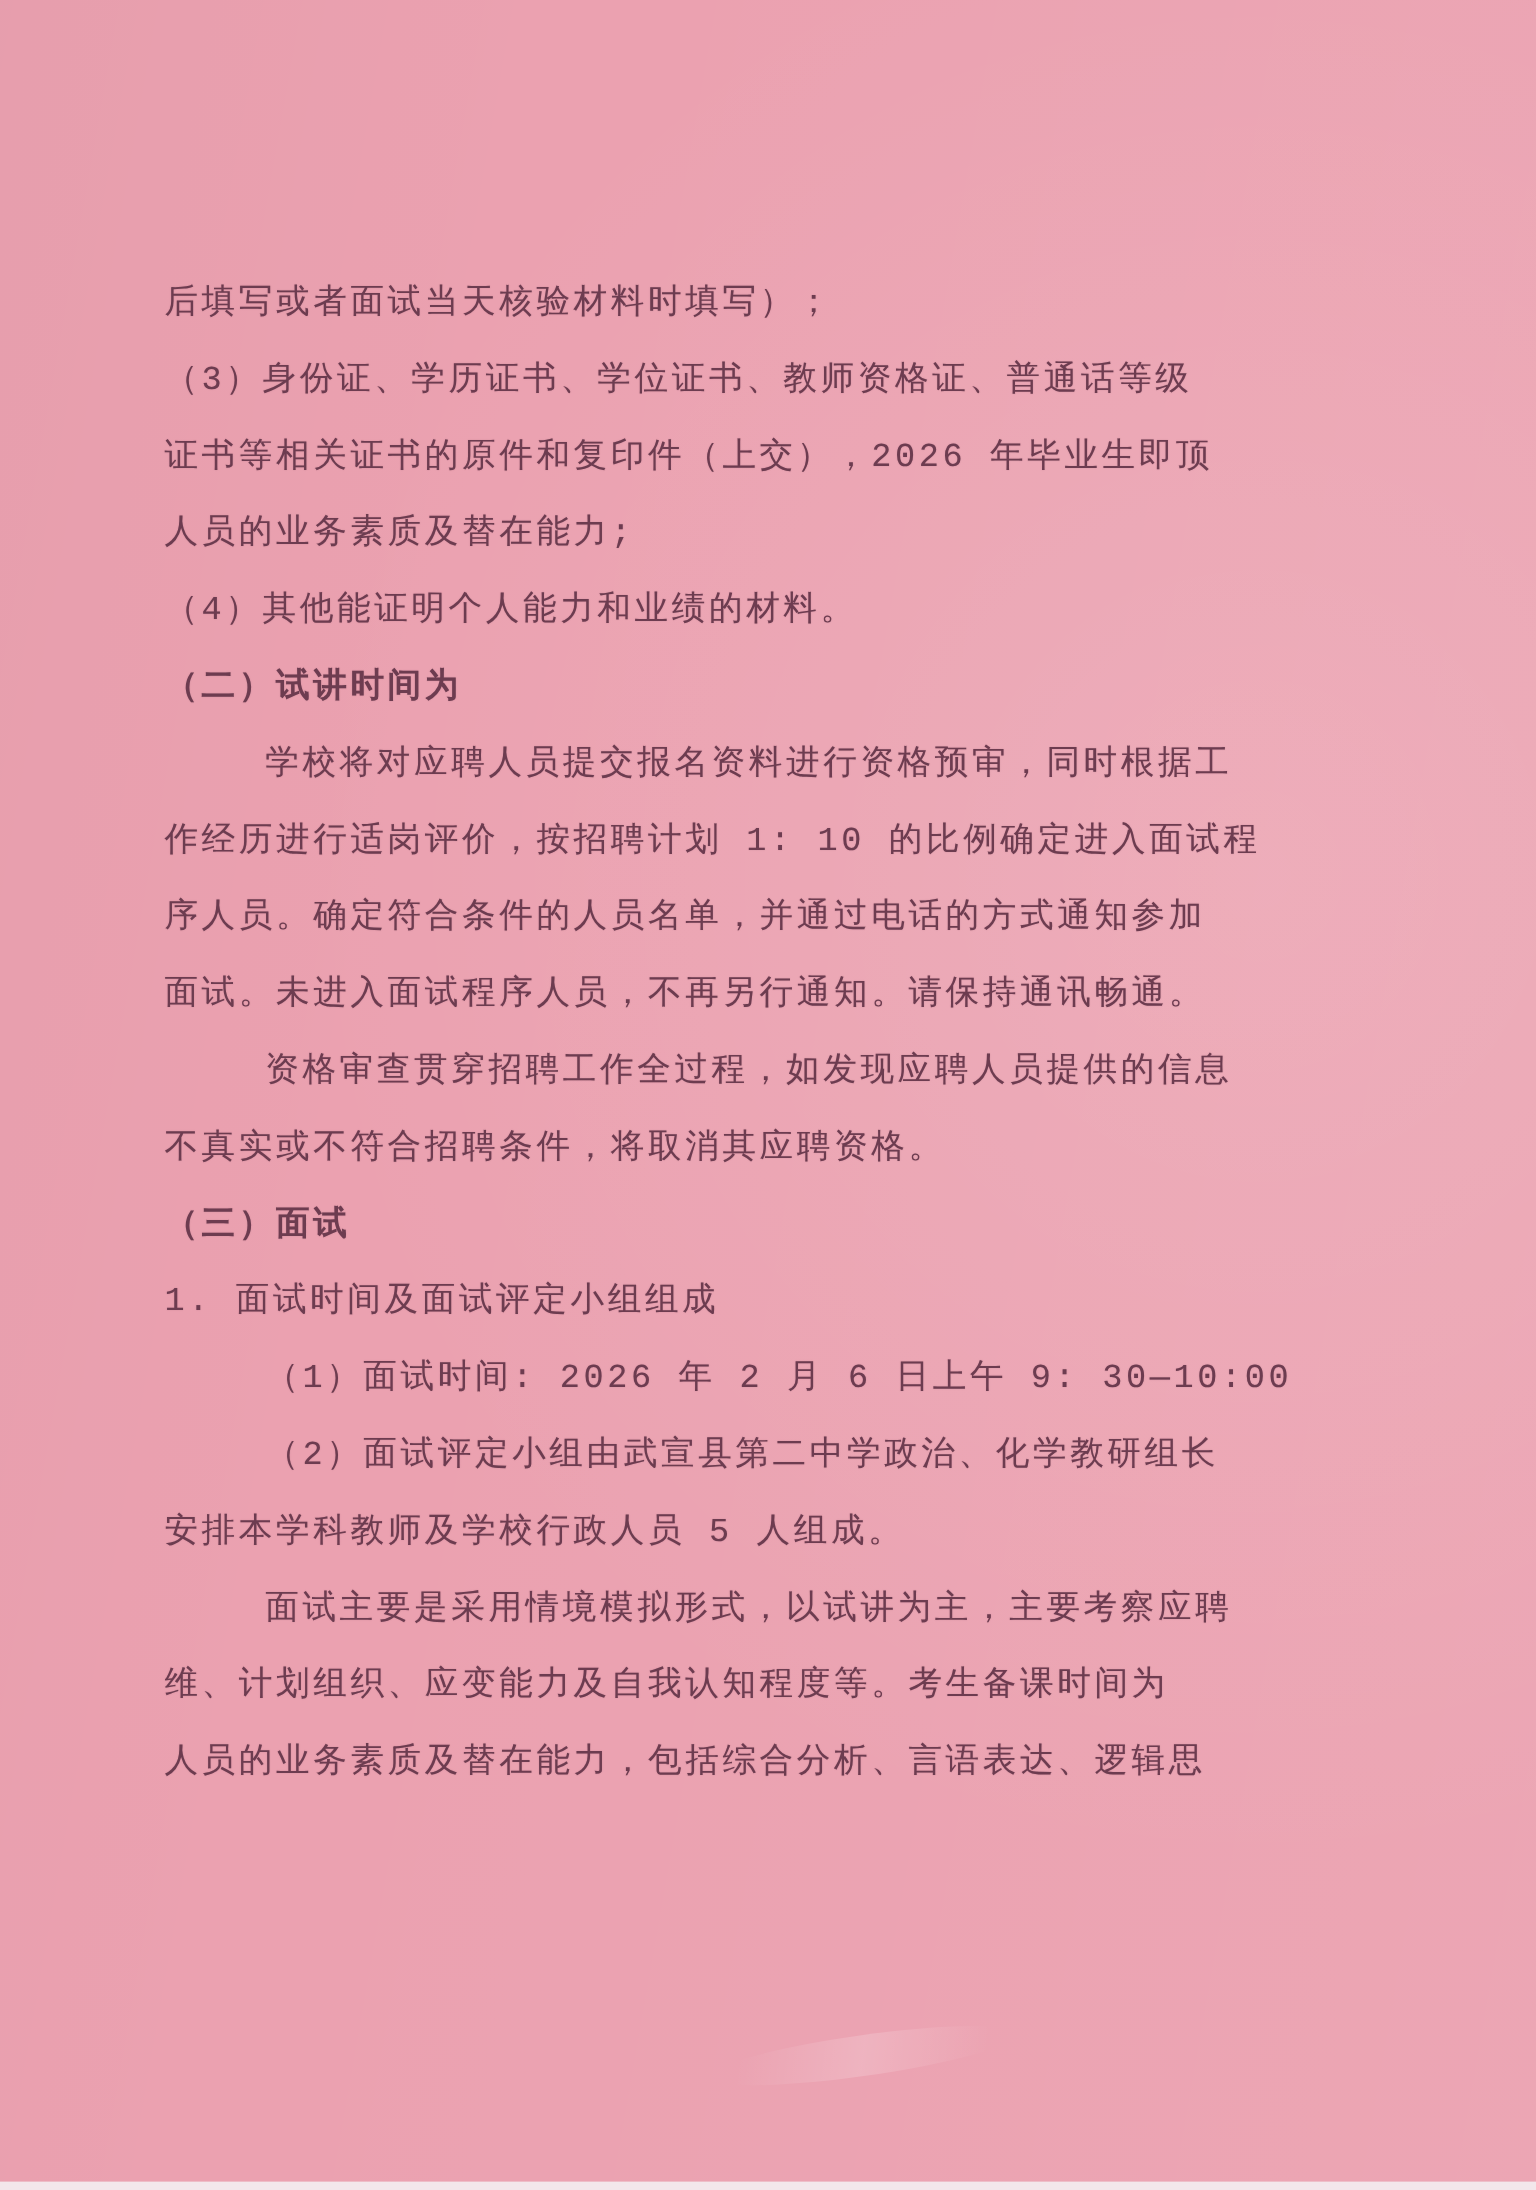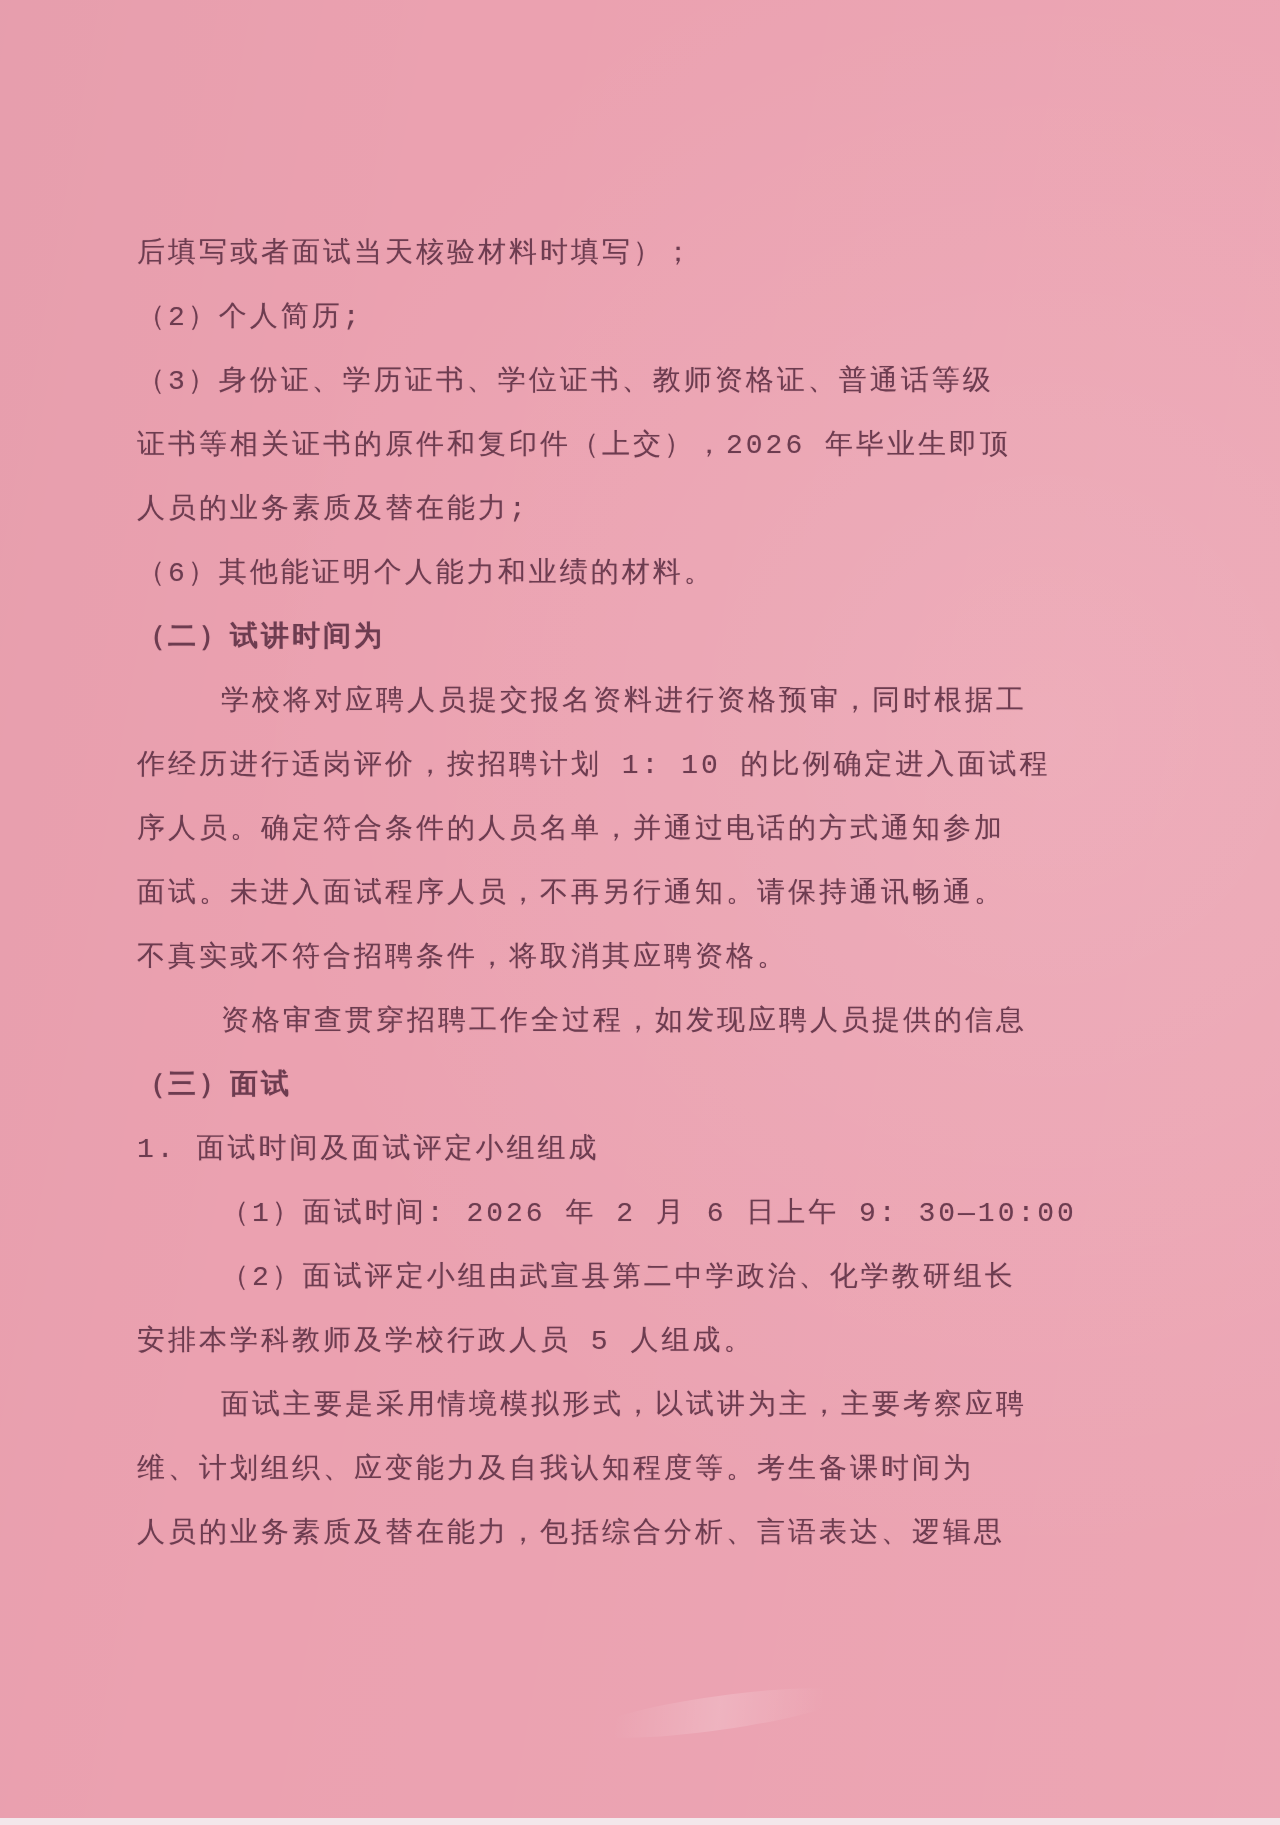--- a/index.html
+++ b/index.html
@@ -61,32 +61,31 @@
     border-radius: 50%;
     pointer-events: none;
   }
 </style>
 </head>
 <body>
 
 <div class="page">
   <div class="text-block" id="text-block">
       <p class="line">后填写或者面试当天核验材料时填写）；</p>
-      <p class="line">（2）个人简历;</p>
       <p class="line">（3）身份证、学历证书、学位证书、教师资格证、普通话等级</p>
       <p class="line">证书等相关证书的原件和复印件（上交），2026 年毕业生即顶</p>
       <p class="line">人员的业务素质及替在能力;</p>
-      <p class="line">（6）其他能证明个人能力和业绩的材料。</p>
+      <p class="line">（4）其他能证明个人能力和业绩的材料。</p>
       <p class="line heading">（二）试讲时间为</p>
       <p class="line indent">学校将对应聘人员提交报名资料进行资格预审，同时根据工</p>
       <p class="line">作经历进行适岗评价，按招聘计划 1: 10 的比例确定进入面试程</p>
       <p class="line">序人员。确定符合条件的人员名单，并通过电话的方式通知参加</p>
       <p class="line">面试。未进入面试程序人员，不再另行通知。请保持通讯畅通。</p>
+      <p class="line indent">资格审查贯穿招聘工作全过程，如发现应聘人员提供的信息</p>
       <p class="line">不真实或不符合招聘条件，将取消其应聘资格。</p>
-      <p class="line indent">资格审查贯穿招聘工作全过程，如发现应聘人员提供的信息</p>
       <p class="line heading">（三）面试</p>
       <p class="line">1. 面试时间及面试评定小组组成</p>
       <p class="line indent">（1）面试时间: 2026 年 2 月 6 日上午 9: 30—10:00</p>
       <p class="line indent">（2）面试评定小组由武宣县第二中学政治、化学教研组长</p>
       <p class="line">安排本学科教师及学校行政人员 5 人组成。</p>
       <p class="line indent">面试主要是采用情境模拟形式，以试讲为主，主要考察应聘</p>
       <p class="line">维、计划组织、应变能力及自我认知程度等。考生备课时间为</p>
       <p class="line">人员的业务素质及替在能力，包括综合分析、言语表达、逻辑思</p>
     </div>
   <div class="crease"></div>

